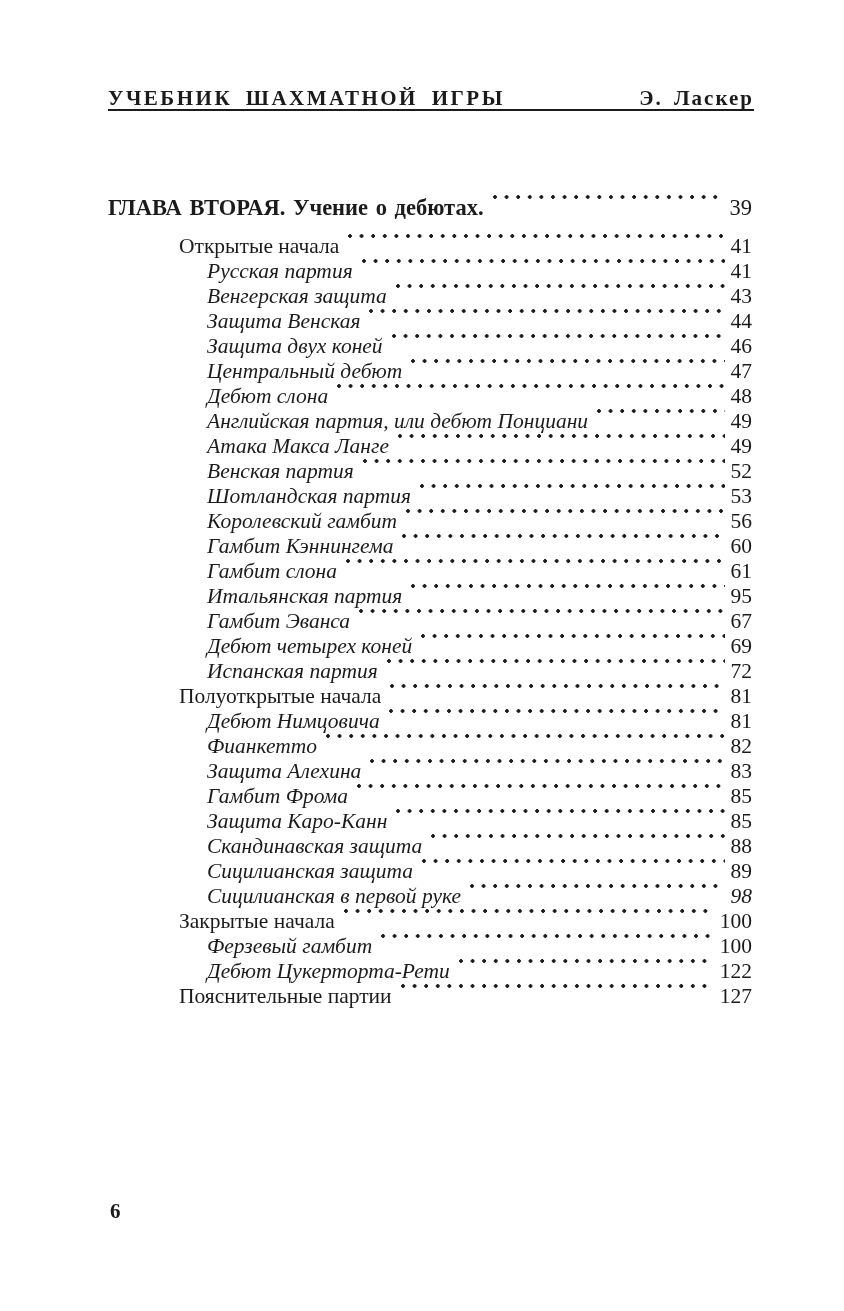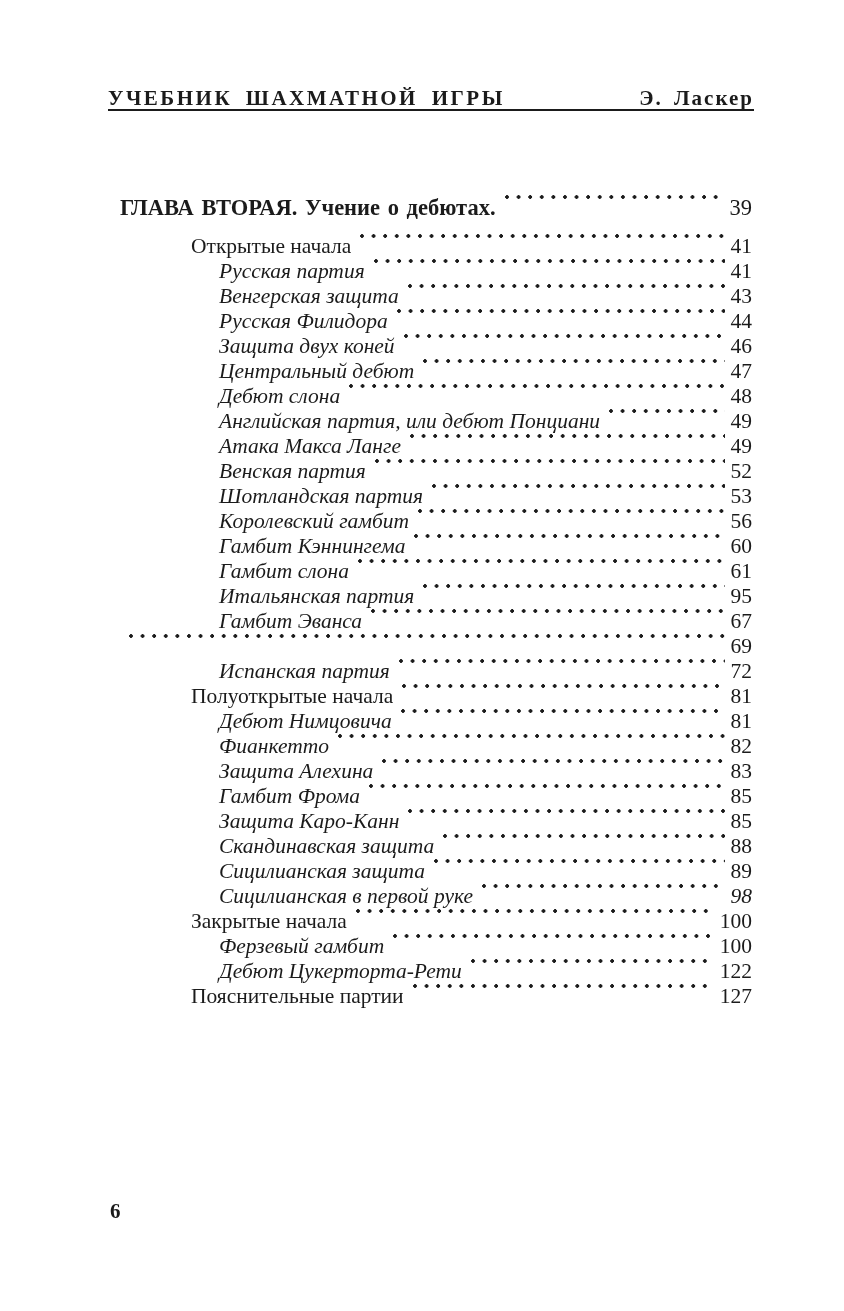--- a/index.html
+++ b/index.html
@@ -42,21 +42,20 @@
 
   
   .toc { margin: 84px 92px 0 108px; }
 
   .row {
     display: flex;
     align-items: flex-start;
     height: 25px;
     font-size: 21.5px;
     line-height: 25px;
-    margin-left: 12px;
   }
   .row .label { white-space: nowrap; }
   .row .num   { white-space: nowrap; }
   .num.italic { font-style: italic; }
 
   .row.chapter {
     font-size: 22.5px;
     font-weight: bold;
     word-spacing: 2px;
     margin-bottom: 14px;
@@ -114,21 +113,21 @@
     <span class="label">Русская партия</span>
     <span class="leader"></span>
     <span class="num">41</span>
   </div>
         <div class="row lvl2">
     <span class="label">Венгерская защита</span>
     <span class="leader"></span>
     <span class="num">43</span>
   </div>
         <div class="row lvl2">
-    <span class="label">Русская Филидора</span>
+    <span class="label">Защита Венская</span>
     <span class="leader"></span>
     <span class="num">44</span>
   </div>
         <div class="row lvl2">
     <span class="label">Защита двух коней</span>
     <span class="leader"></span>
     <span class="num">46</span>
   </div>
         <div class="row lvl2">
     <span class="label">Центральный дебют</span>
@@ -179,20 +178,21 @@
     <span class="label">Итальянская партия</span>
     <span class="leader"></span>
     <span class="num">95</span>
   </div>
         <div class="row lvl2">
     <span class="label">Гамбит Эванса</span>
     <span class="leader"></span>
     <span class="num">67</span>
   </div>
         <div class="row lvl2">
+    <span class="label">Дебют четырех коней</span>
     <span class="leader"></span>
     <span class="num">69</span>
   </div>
         <div class="row lvl2">
     <span class="label">Испанская партия</span>
     <span class="leader"></span>
     <span class="num">72</span>
   </div>
         <div class="row lvl1">
     <span class="label">Полуоткрытые начала</span>

